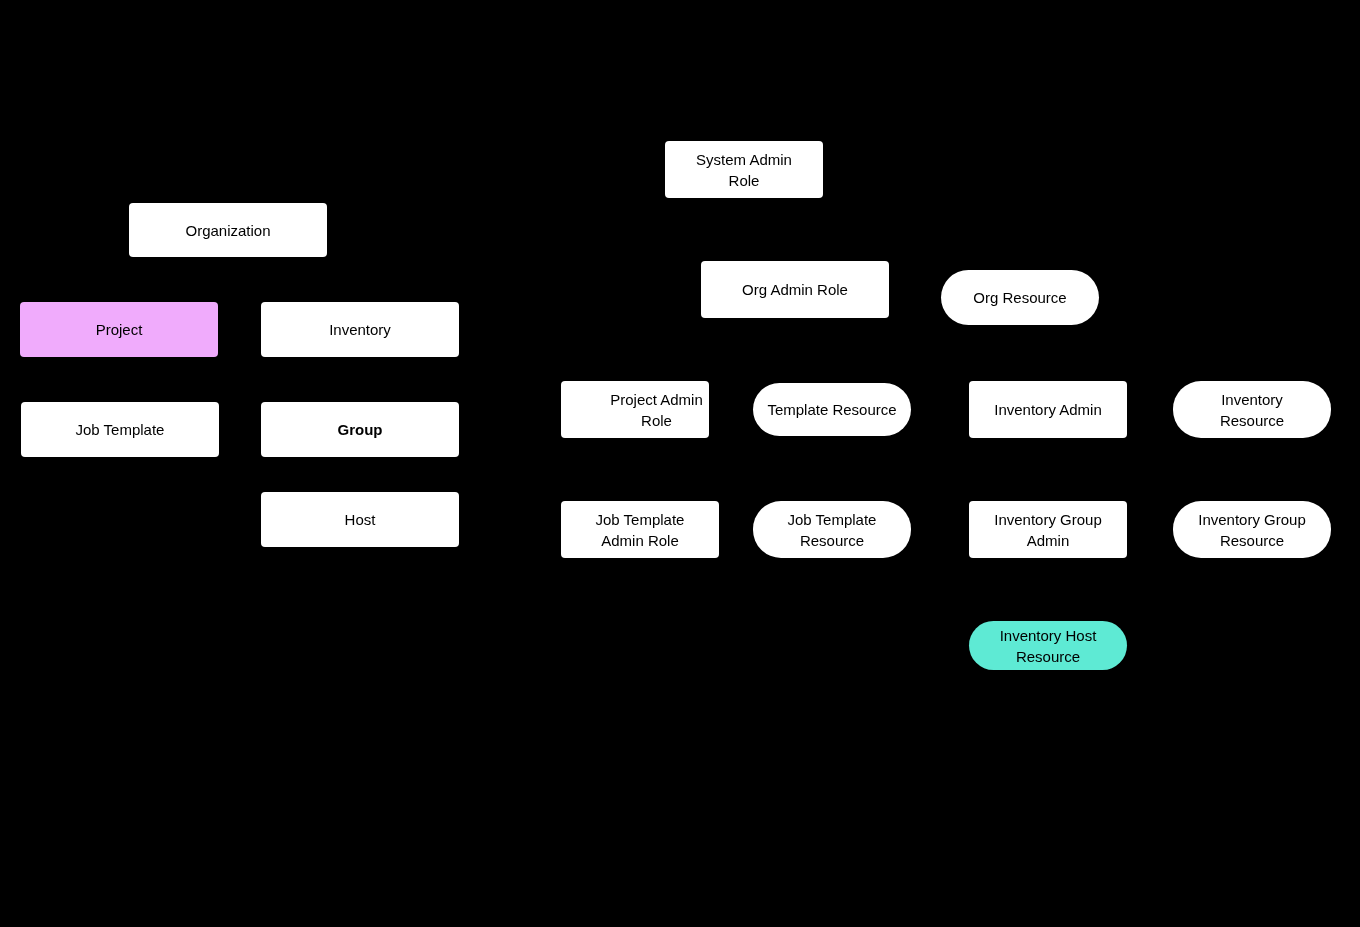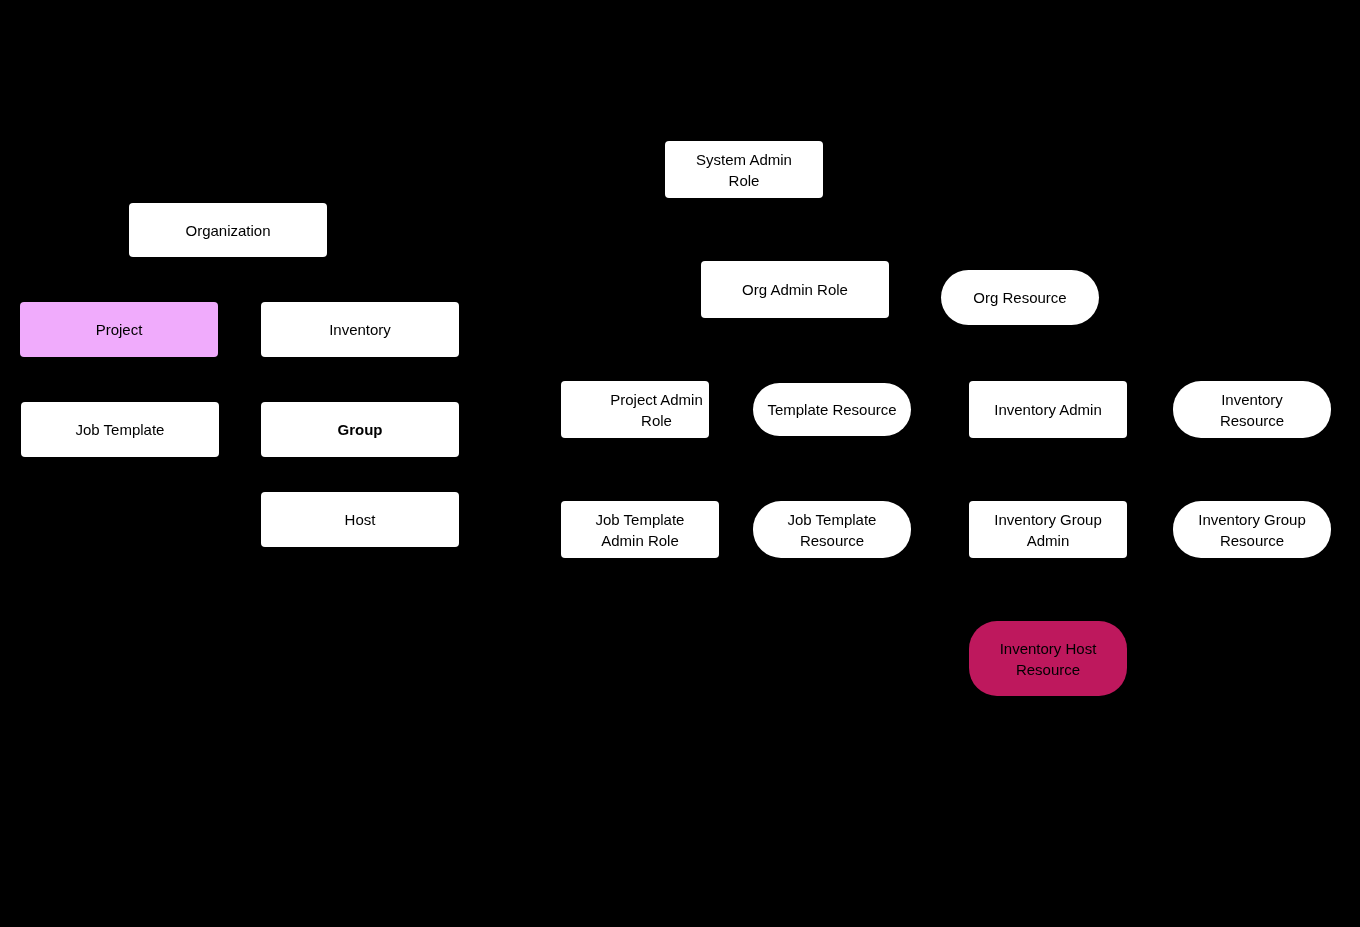--- a/index.html
+++ b/index.html
@@ -97,17 +97,17 @@
 Resource</span>
     </div>
     <div class="node rect" style="left: 969px; top: 501px; width: 158px; height: 57px; background: rgb(255, 255, 255); color: rgb(0, 0, 0);">
       <span class="node-label">Inventory Group
 Admin</span>
     </div>
     <div class="node pill" style="left: 1173px; top: 501px; width: 158px; height: 57px; background: rgb(255, 255, 255); color: rgb(0, 0, 0);">
       <span class="node-label">Inventory Group
 Resource</span>
     </div>
-    <div class="node pill" style="left: 969px; top: 621px; width: 158px; height: 75px; background: #be185d; color: rgb(0, 0, 0);">
+    <div class="node pill" style="left: 969px; top: 621px; width: 158px; height: 49px; background: #5eead4; color: rgb(0, 0, 0);">
       <span class="node-label">Inventory Host
 Resource</span>
     </div>
   </div>
 
 </body></html>

